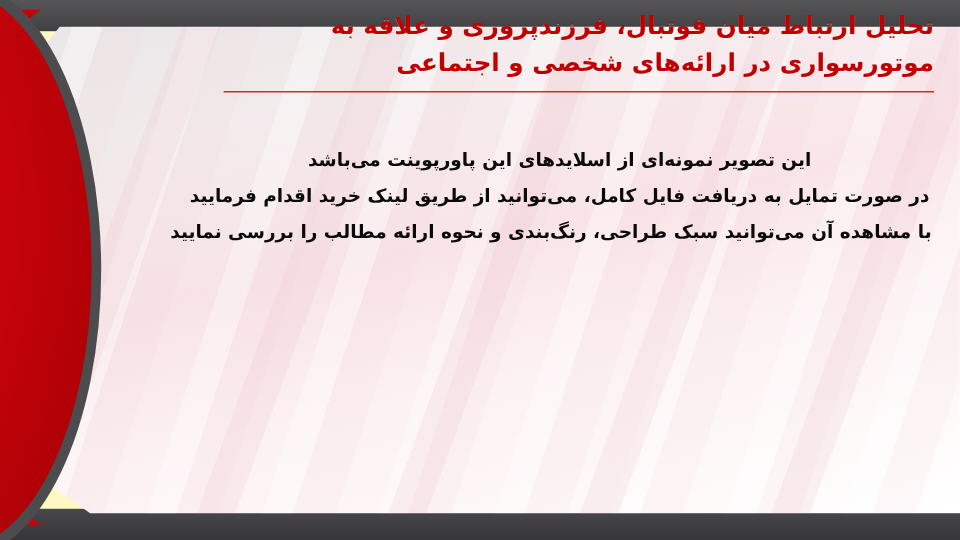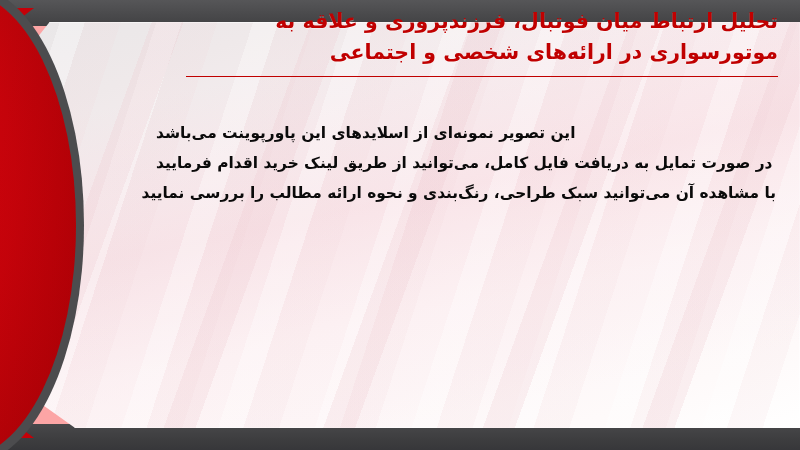--- a/index.html
+++ b/index.html
@@ -8,21 +8,21 @@
     font-family:"DejaVu Sans", sans-serif;
     background:#ffffff;
     position:relative;
   }
 
   
   #slide {
     position:absolute; inset:0;
     width:800px; height:450px;
     overflow:hidden;
-    background:#fca5a5;
+    background:#fef9c3;
   }
 
   
   .bar-top {
     position:absolute; left:0; top:0; width:800px; height:26px;
     background:linear-gradient(180deg,#565658 0%,#4a4a4c 55%,#414143 100%);
   }
   .bar-bottom {
     position:absolute; left:0; bottom:0; width:800px; height:26px;
     background:linear-gradient(180deg,#48484a 0%,#3d3d3f 60%,#37373a 100%);
@@ -138,21 +138,21 @@
     right:22px; top:76px;
     width:592px; height:0;
     border-top:1.6px solid #c00000;
   }
 
   
   .body-block {
     position:absolute;
     right:24px; top:118px;
     width:620px;
-    text-align:left;
+    text-align:center;
     direction:rtl;
   }
   .body-line {
     color:#0a0a0a;
     font-weight:bold;
     font-size:15.4px;
     line-height:30px;
     white-space:nowrap;
   }
 </style>

